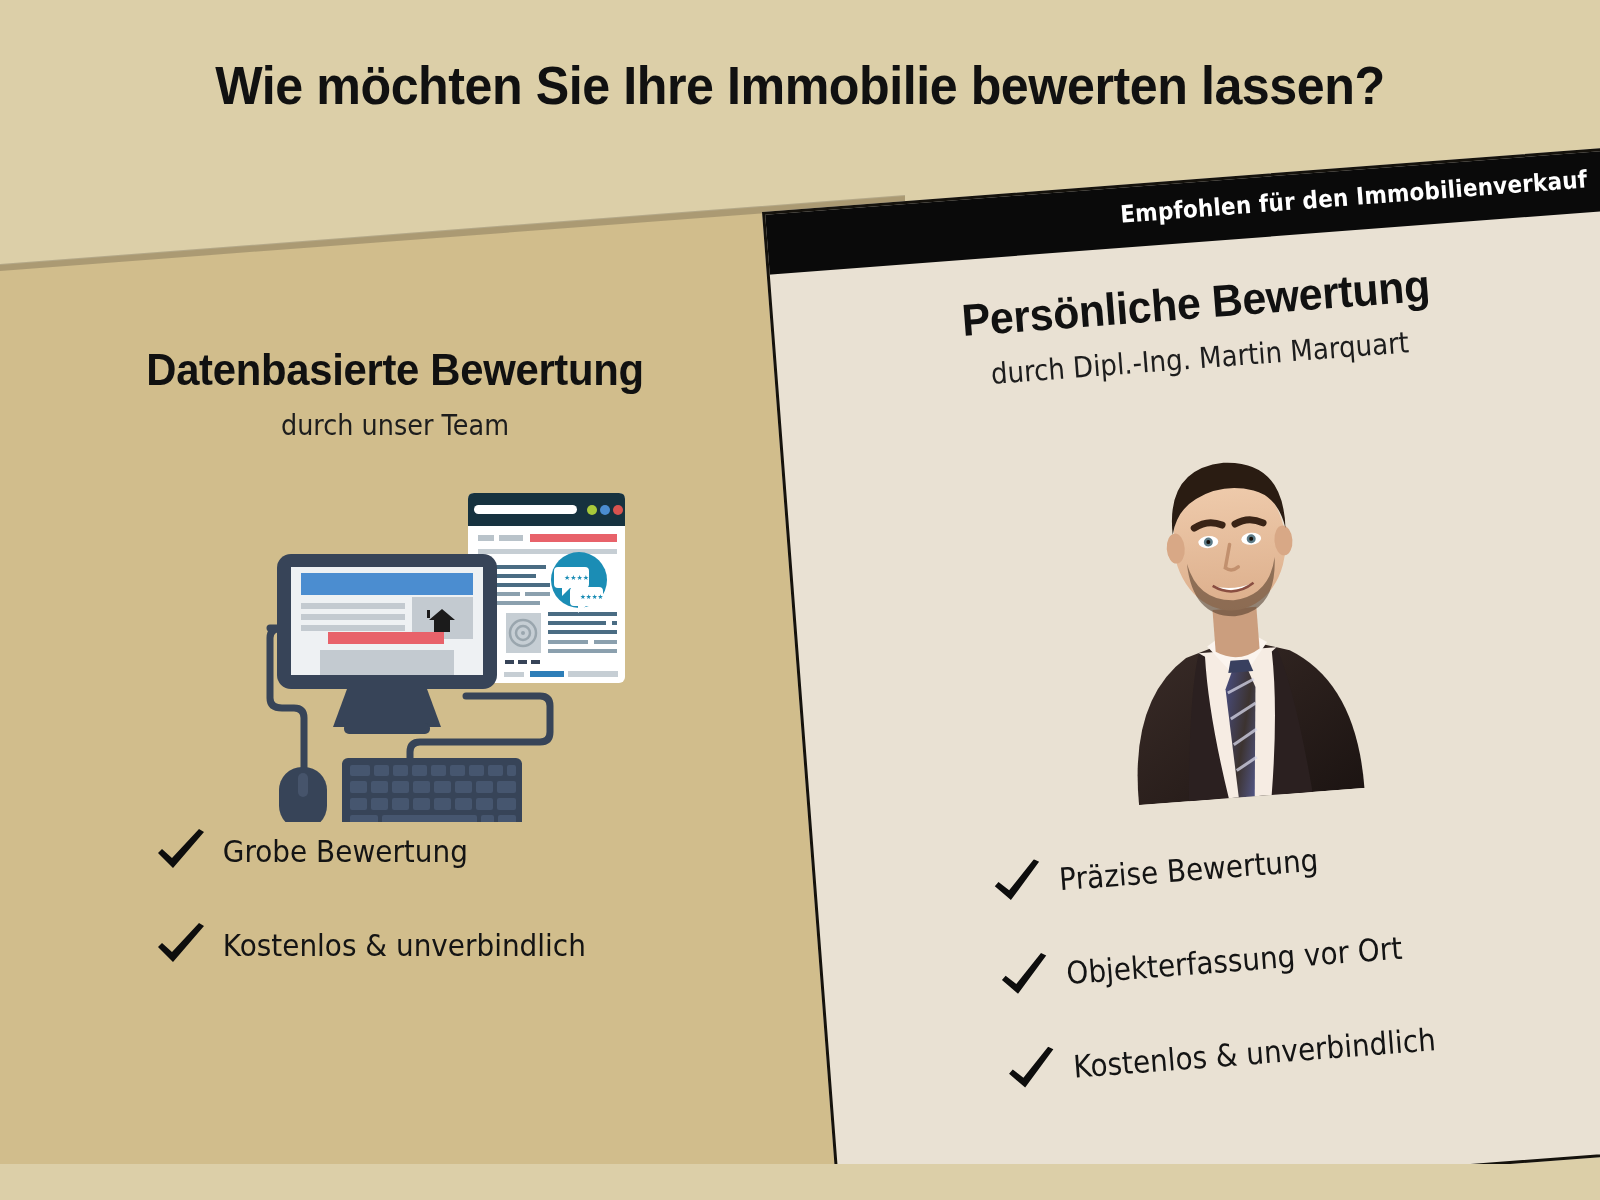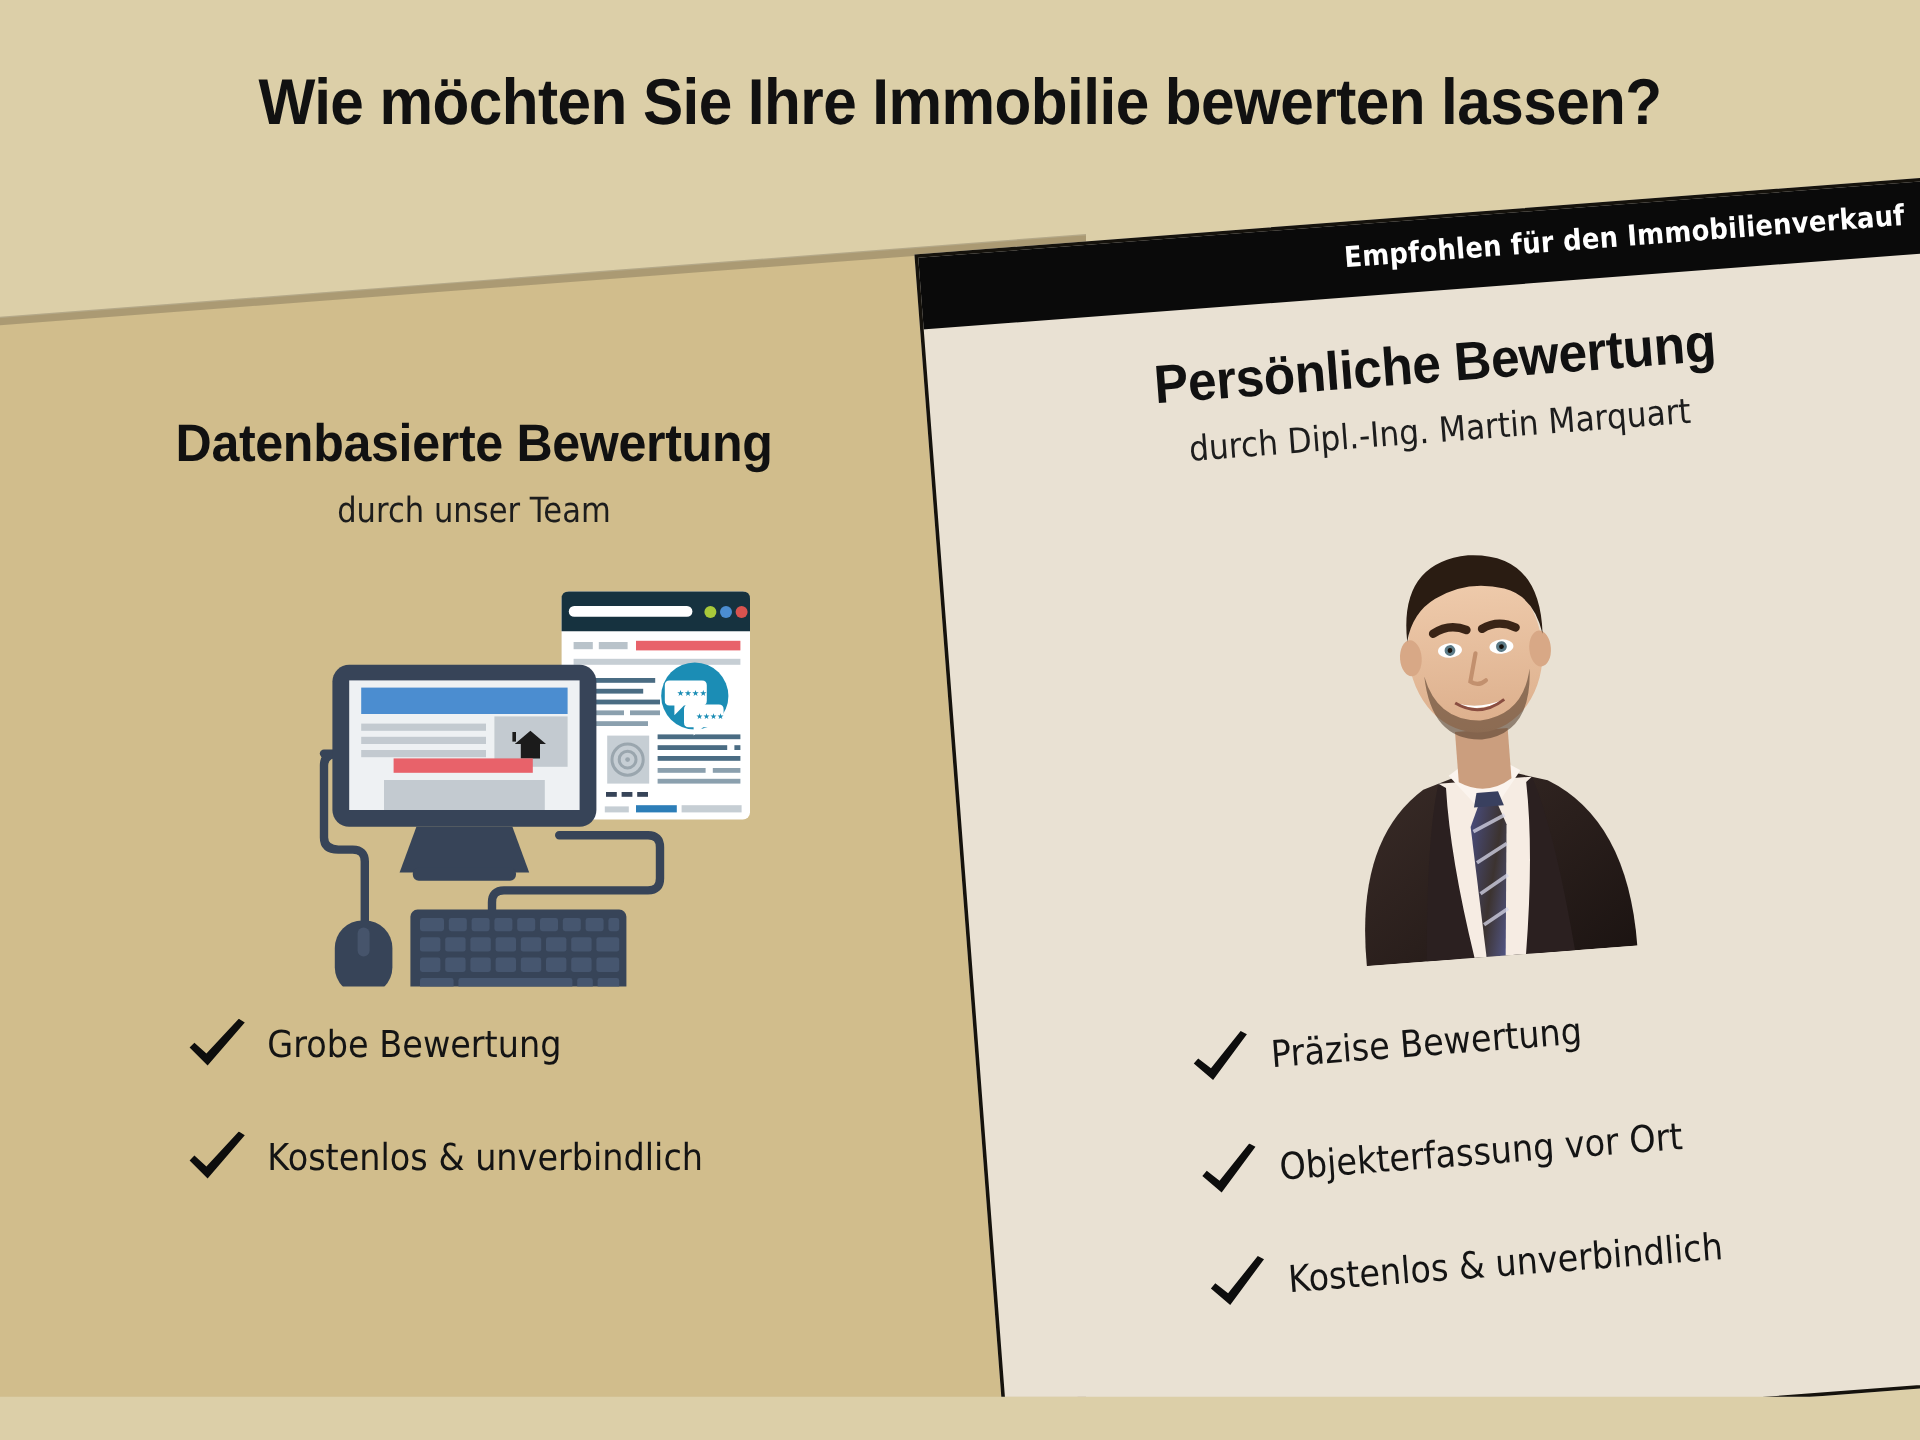--- a/index.html
+++ b/index.html
@@ -182,21 +182,21 @@
   .check-label {
     font-family: "DejaVu Sans", sans-serif;
     font-size: 31px;
     color: #141414;
     transform: scaleX(0.9);
     transform-origin: left center;
     white-space: nowrap;
     padding-left: 12px;
   }
 
-  .left-list { left: 150px; top: 824px; }
+  .left-list { left: 150px; top: 804px; }
   .right-list { left: 170px; top: 638px; }
 </style>
 </head>
 <body>
 
 <div id="stage">
 
   <div class="left-panel"></div>
   <div class="left-panel-edge"></div>
 

